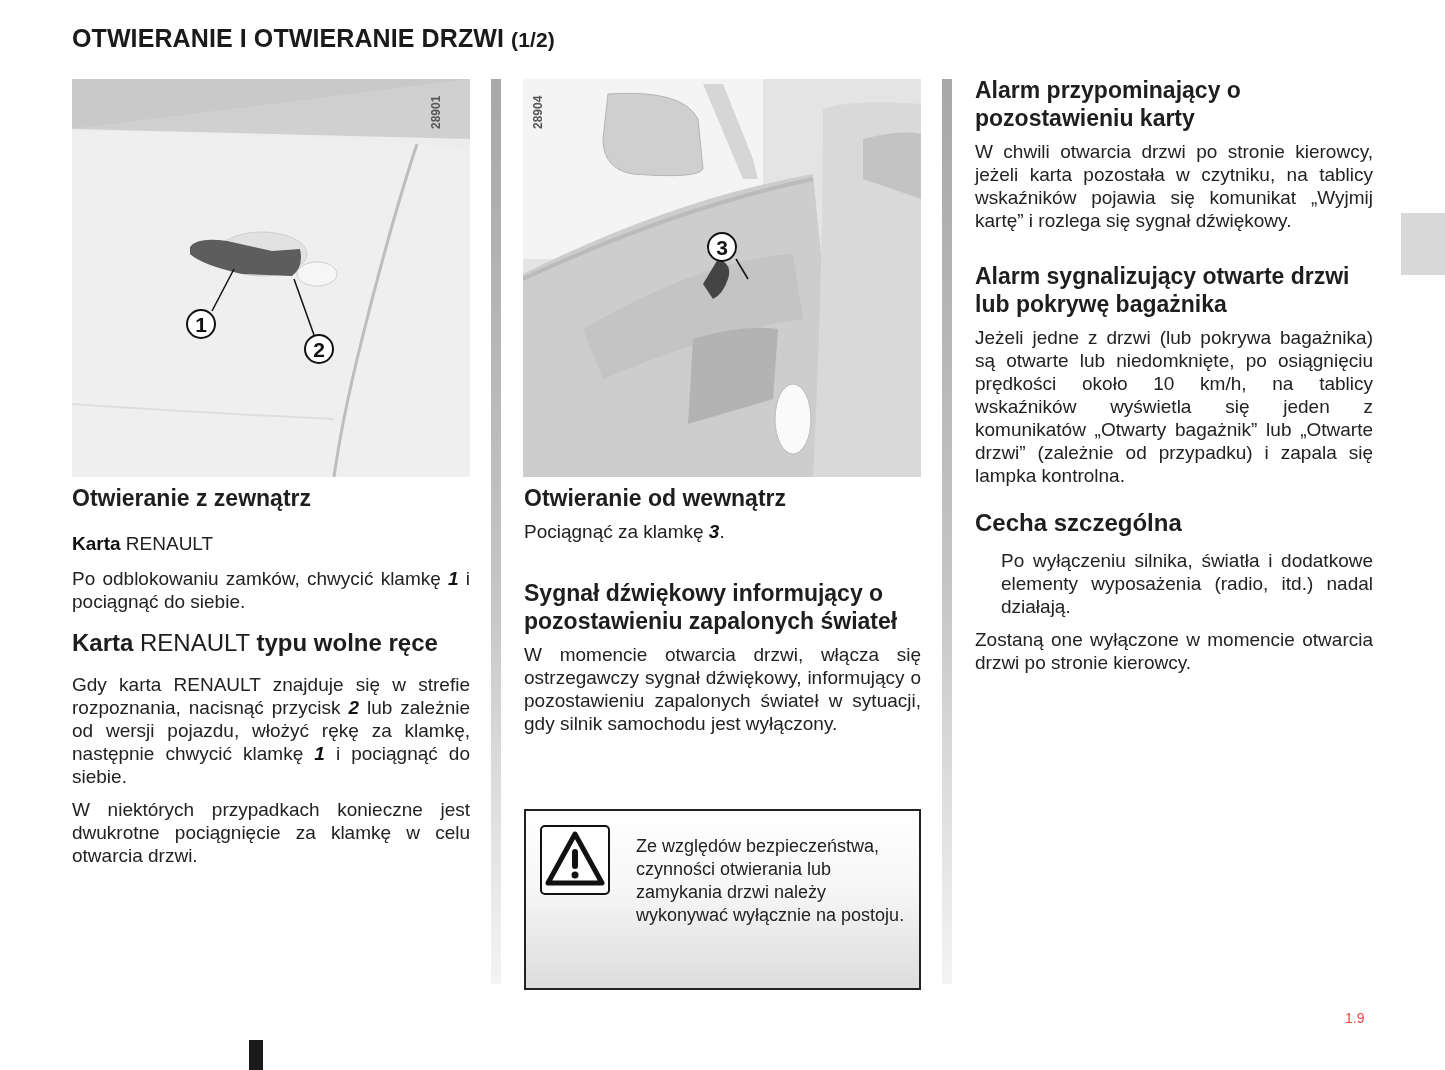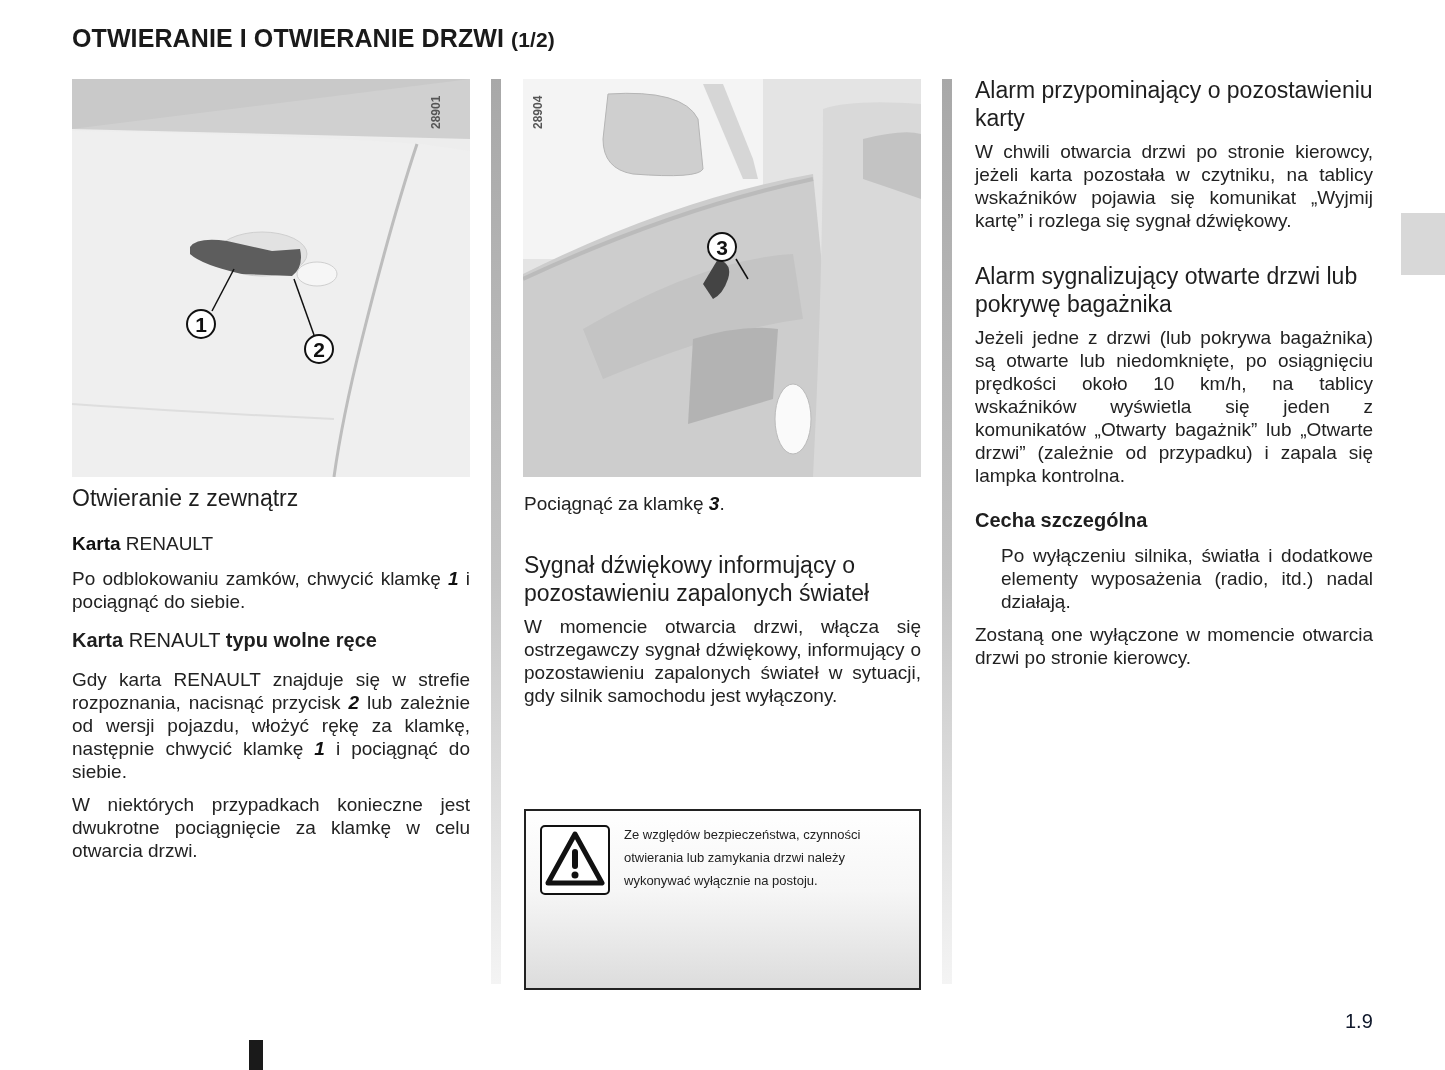--- a/index.html
+++ b/index.html
@@ -26,42 +26,42 @@
     position: absolute; font-size: 12px; font-weight: bold; color: #555;
     transform: rotate(-90deg); transform-origin: left top; white-space: nowrap;
   }
   .callout {
     position: absolute; width: 30px; height: 30px; border-radius: 50%;
     background: #fff; border: 2px solid #111; box-sizing: border-box;
     font-size: 21px; font-weight: bold; color: #111;
     display: flex; align-items: center; justify-content: center; line-height: 1;
   }
   .col { position: absolute; }
-  .h2 { font-size: 23px; font-weight: normal; color: #1e1e1e; line-height: 28px; margin: 0; }
-  .h3 { font-size: 20px; font-weight: bold; color: #1e1e1e; margin: 0; }
+  .h2 { font-size: 23px; font-weight: bold; color: #1e1e1e; line-height: 28px; margin: 0; }
+  .h3 { font-size: 24px; font-weight: bold; color: #1e1e1e; margin: 0; }
   .p { font-size: 19px; line-height: 23px; color: #222; margin: 0; text-align: justify; }
   .p b, .p i { color: #111; }
   .warn-box {
     position: absolute; left: 524px; top: 809px; width: 397px; height: 181px;
     box-sizing: border-box; border: 2px solid #222;
     background: linear-gradient(to bottom, #ffffff 0%, #f6f6f6 45%, #dcdcdc 100%);
   }
   .warn-icon {
     position: absolute; left: 14px; top: 14px; width: 70px; height: 70px;
     box-sizing: border-box; border: 2px solid #111; border-radius: 5px; background: #fff;
   }
   .warn-text {
     position: absolute; left: 98px; top: 12px; width: 285px;
-    font-size: 13px; line-height: 23px; color: #222; margin: 0;
+    font-size: 18px; line-height: 23px; color: #222; margin: 12px;
   }
   .side-tab {
     position: absolute; left: 1401px; top: 213px; width: 44px; height: 62px; background: #d8d8d8;
   }
   .page-num {
-    position: absolute; left: 1345px; top: 1010px; font-size: 20px; color: #0f172a;
+    position: absolute; left: 1345px; top: 1010px; font-size: 14px; color: #ef4444;
   }
   .crop-mark {
     position: absolute; left: 249px; top: 1040px; width: 14px; height: 30px; background: #1a1a1a;
   }
 </style>
 </head>
 <body>
 
 <h1 class="page-title">
   <span>OTWIERANIE I OTWIERANIE DRZWI</span>
@@ -121,20 +121,21 @@
   <p class="h3" style="margin-top:16px; font-weight:normal;">
     <b>Karta</b><span> RENAULT </span><b>typu wolne ręce</b>
   </p>
   <p class="p" style="margin-top:16px;">
     <span>Gdy karta RENAULT znajduje się w strefie rozpoznania, nacisnąć przycisk </span><b><i>2</i></b><span> lub zależnie od wersji pojazdu, włożyć rękę za klamkę, następnie chwycić klamkę </span><b><i>1</i></b><span> i pociągnąć do siebie.</span>
   </p>
   <p class="p" style="margin-top:10px;">W niektórych przypadkach konieczne jest dwukrotne pociągnięcie za klamkę w celu otwarcia drzwi.</p>
 </div>
 
 <div class="col" style="left:524px; top:484px; width:397px;">
+  <h2 class="h2">Otwieranie od wewnątrz</h2>
   <p class="p" style="margin-top:8px;">
     <span>Pociągnąć za klamkę </span><b><i>3</i></b><span>.</span>
   </p>
   <h2 class="h2" style="margin-top:36px;">Sygnał dźwiękowy informujący o pozostawieniu zapalonych świateł</h2>
   <p class="p" style="margin-top:8px;">W momencie otwarcia drzwi, włącza się ostrzegawczy sygnał dźwiękowy, informujący o pozostawieniu zapalonych świateł w sytuacji, gdy silnik samochodu jest wyłączony.</p>
 </div>
 
 <div class="warn-box">
   <div class="warn-icon">
     <svg width="66" height="66" viewBox="0 0 66 66">

